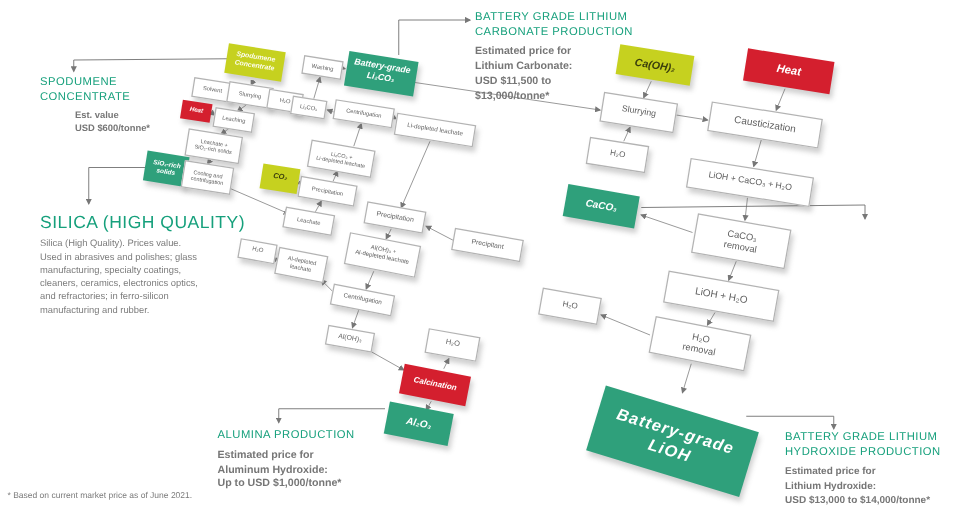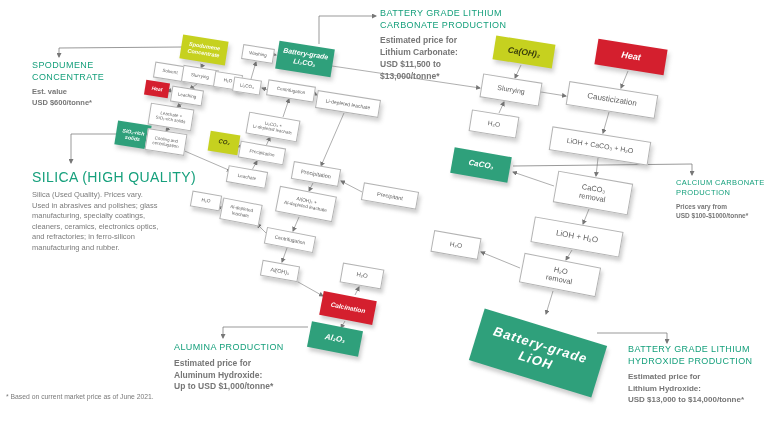--- a/index.html
+++ b/index.html
@@ -145,49 +145,43 @@
   <div class="node white" style="left:577px;top:237px;width:88px;height:24px;font-size:8px;--r:10deg;"><span>LiOH + H₂O</span></div>
   <div class="node white" style="left:456px;top:245px;width:46px;height:20px;font-size:6.5px;--r:10deg;"><span>H₂O</span></div>
   <div class="node white" style="left:560px;top:275px;width:76px;height:28px;font-size:7.5px;--r:11deg;"><span>H₂O
 removal</span></div>
   <div class="node teal" style="left:538px;top:353px;width:128px;height:54px;font-size:13px;letter-spacing:1px;--r:17deg;"><span>Battery-grade
 LiOH</span></div>
 
   <div class="callout" style="left:32px;top:60px;width:110px;">
     <h3>SPODUMENE
 CONCENTRATE</h3>
-    <p style="font-size:7.5px;">Est. value
+    <p style="font-size:7.5px;margin-left:28px;">Est. value
 USD $600/tonne*</p>
   </div>
 
   <div class="callout plainbody" style="left:32px;top:168px;width:170px;">
     <h3 style="font-size:14px;">SILICA (HIGH QUALITY)</h3>
-    <p>Silica (Used Quality). Prices vary.
+    <p>Silica (High Quality). Prices value.
 Used in abrasives and polishes; glass
 manufacturing, specialty coatings,
 cleaners, ceramics, electronics optics,
 and refractories; in ferro-silicon
 manufacturing and rubber.</p>
   </div>
 
   <div class="callout" style="left:380px;top:8px;width:150px;">
     <h3>BATTERY GRADE LITHIUM
 CARBONATE PRODUCTION</h3>
     <p style="font-size:8.5px;">Estimated price for
 Lithium Carbonate:
 USD $11,500 to
 $13,000/tonne*</p>
   </div>
 
-  <div class="callout small" style="left:676px;top:178px;width:100px;">
-    <h3>CALCIUM CARBONATE
-PRODUCTION</h3>
-    <p>Prices vary from
-USD $100-$1000/tonne*</p>
-  </div>
 
   <div class="callout" style="left:174px;top:342px;width:160px;">
     <h3>ALUMINA PRODUCTION</h3>
     <p style="font-size:8.5px;">Estimated price for
 Aluminum Hydroxide:
 Up to USD $1,000/tonne*</p>
   </div>
 
   <div class="callout" style="left:628px;top:344px;width:150px;">
     <h3>BATTERY GRADE LITHIUM

